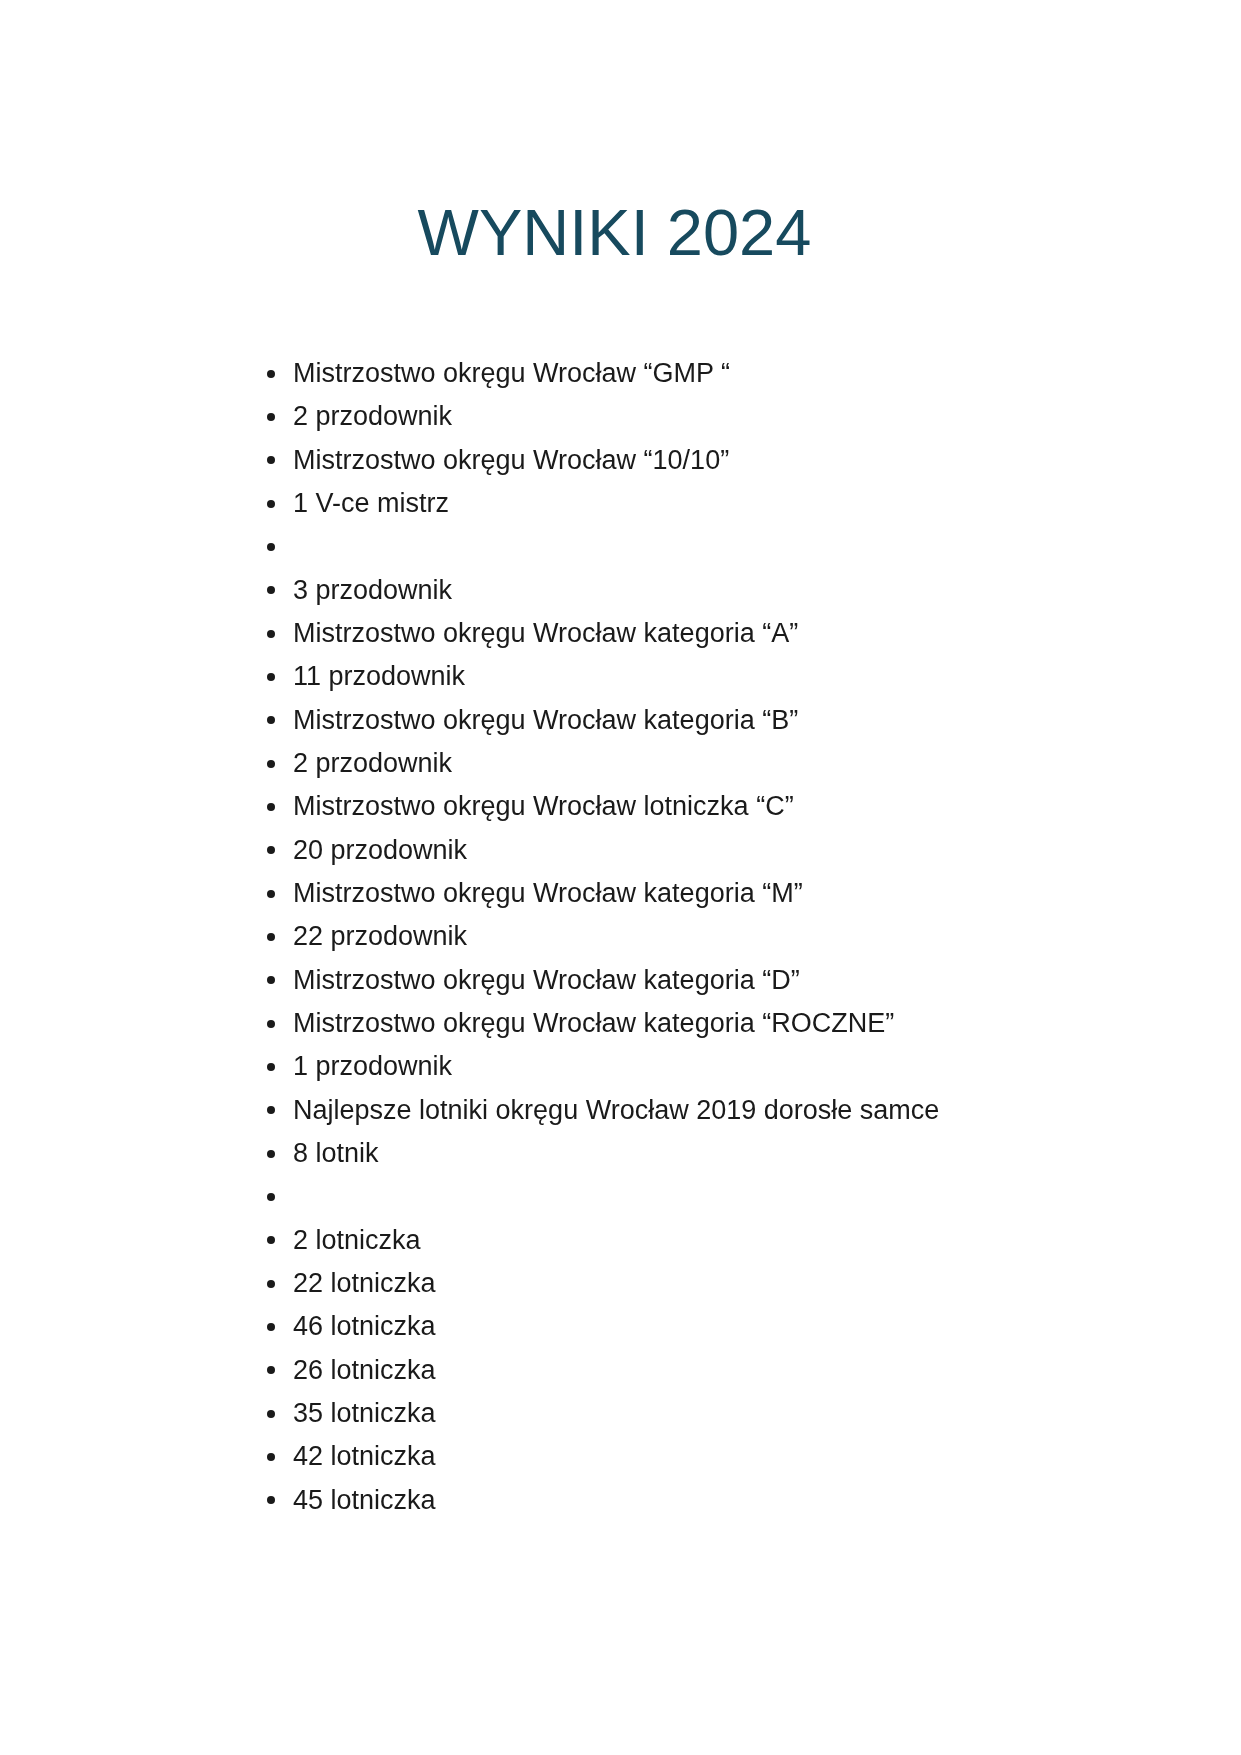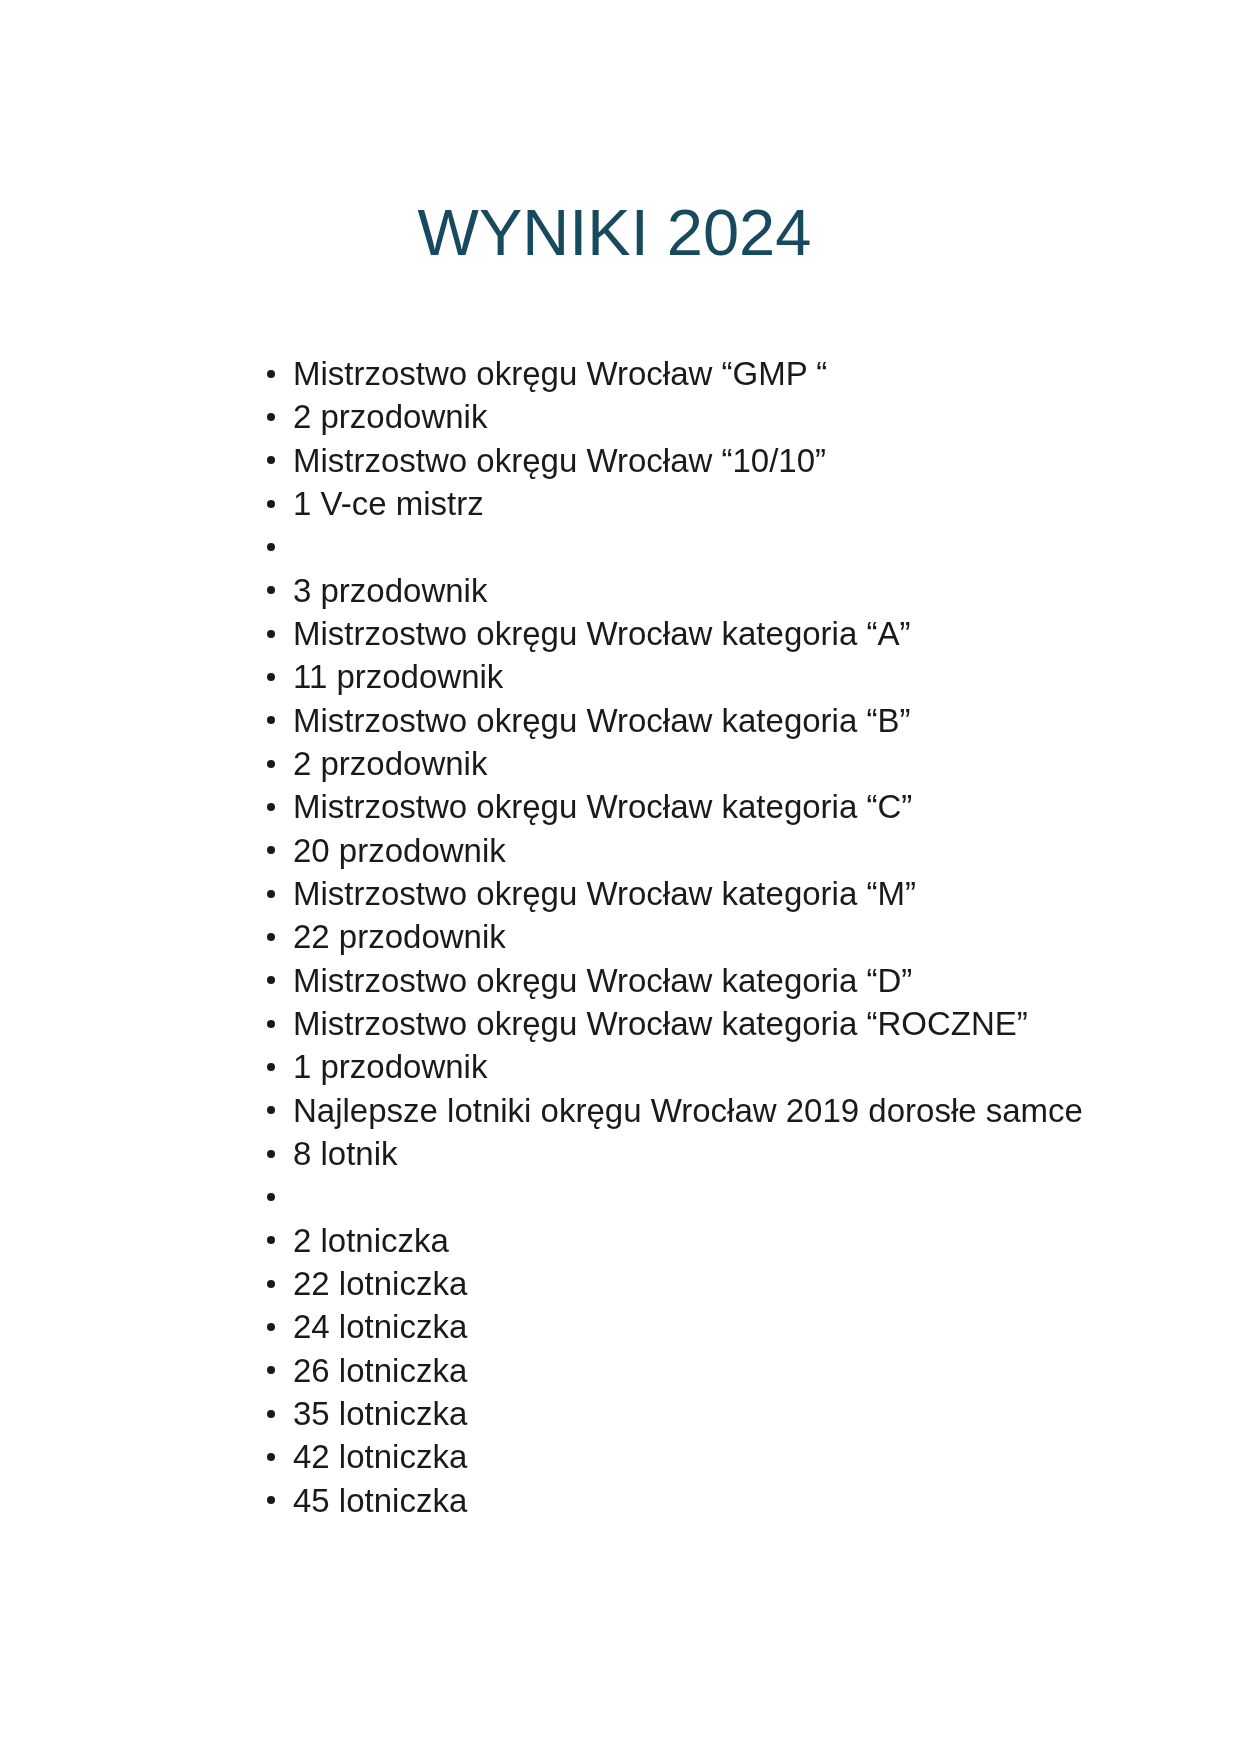--- a/index.html
+++ b/index.html
@@ -37,21 +37,21 @@
     width: 1241px;
     margin: 0;
     padding: 0;
     list-style: none;
   }
   .results-list li {
     position: relative;
     padding-left: 293px;
     height: 43.34px;
     line-height: 43.34px;
-    font-size: 33px;
+    font-size: 27px;
     color: var(--text-color, #1a1a1a);
     white-space: nowrap;
   }
   .bullet {
     position: absolute;
     left: 267px;
     top: 50%;
     transform: translateY(-50%);
     width: 8px;
     height: 8px;
@@ -74,32 +74,32 @@
     <li><span class="bullet"></span><span class="li-text">Mistrzostwo okręgu Wrocław “GMP “</span></li>
     <li><span class="bullet"></span><span class="li-text">2 przodownik</span></li>
     <li><span class="bullet"></span><span class="li-text">Mistrzostwo okręgu Wrocław “10/10”</span></li>
     <li><span class="bullet"></span><span class="li-text">1 V-ce mistrz</span></li>
     <li><span class="bullet"></span></li>
     <li><span class="bullet"></span><span class="li-text">3 przodownik</span></li>
     <li><span class="bullet"></span><span class="li-text">Mistrzostwo okręgu Wrocław kategoria “A”</span></li>
     <li><span class="bullet"></span><span class="li-text">11 przodownik</span></li>
     <li><span class="bullet"></span><span class="li-text">Mistrzostwo okręgu Wrocław kategoria “B”</span></li>
     <li><span class="bullet"></span><span class="li-text">2 przodownik</span></li>
-    <li><span class="bullet"></span><span class="li-text">Mistrzostwo okręgu Wrocław kategoria “C”</span></li>
+    <li><span class="bullet"></span><span class="li-text">Mistrzostwo okręgu Wrocław lotniczka “C”</span></li>
     <li><span class="bullet"></span><span class="li-text">20 przodownik</span></li>
     <li><span class="bullet"></span><span class="li-text">Mistrzostwo okręgu Wrocław kategoria “M”</span></li>
     <li><span class="bullet"></span><span class="li-text">22 przodownik</span></li>
     <li><span class="bullet"></span><span class="li-text">Mistrzostwo okręgu Wrocław kategoria “D”</span></li>
     <li><span class="bullet"></span><span class="li-text">Mistrzostwo okręgu Wrocław kategoria “ROCZNE”</span></li>
     <li><span class="bullet"></span><span class="li-text">1 przodownik</span></li>
     <li><span class="bullet"></span><span class="li-text">Najlepsze lotniki okręgu Wrocław 2019 dorosłe samce</span></li>
     <li><span class="bullet"></span><span class="li-text">8 lotnik</span></li>
     <li><span class="bullet"></span></li>
     <li><span class="bullet"></span><span class="li-text">2 lotniczka</span></li>
     <li><span class="bullet"></span><span class="li-text">22 lotniczka</span></li>
-    <li><span class="bullet"></span><span class="li-text">24 lotniczka</span></li>
+    <li><span class="bullet"></span><span class="li-text">46 lotniczka</span></li>
     <li><span class="bullet"></span><span class="li-text">26 lotniczka</span></li>
     <li><span class="bullet"></span><span class="li-text">35 lotniczka</span></li>
     <li><span class="bullet"></span><span class="li-text">42 lotniczka</span></li>
     <li><span class="bullet"></span><span class="li-text">45 lotniczka</span></li>
   </ul>
 
 </div>
 
 </body></html>

